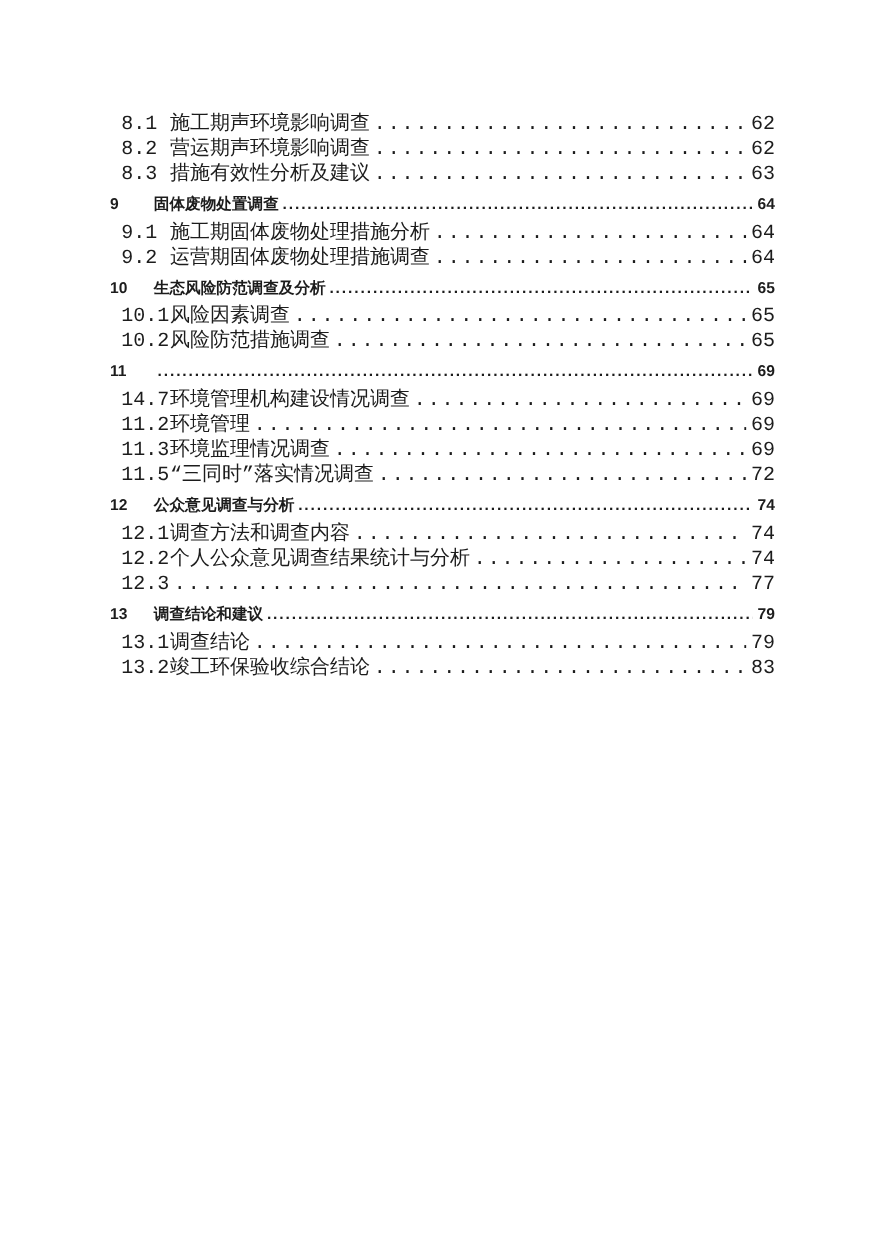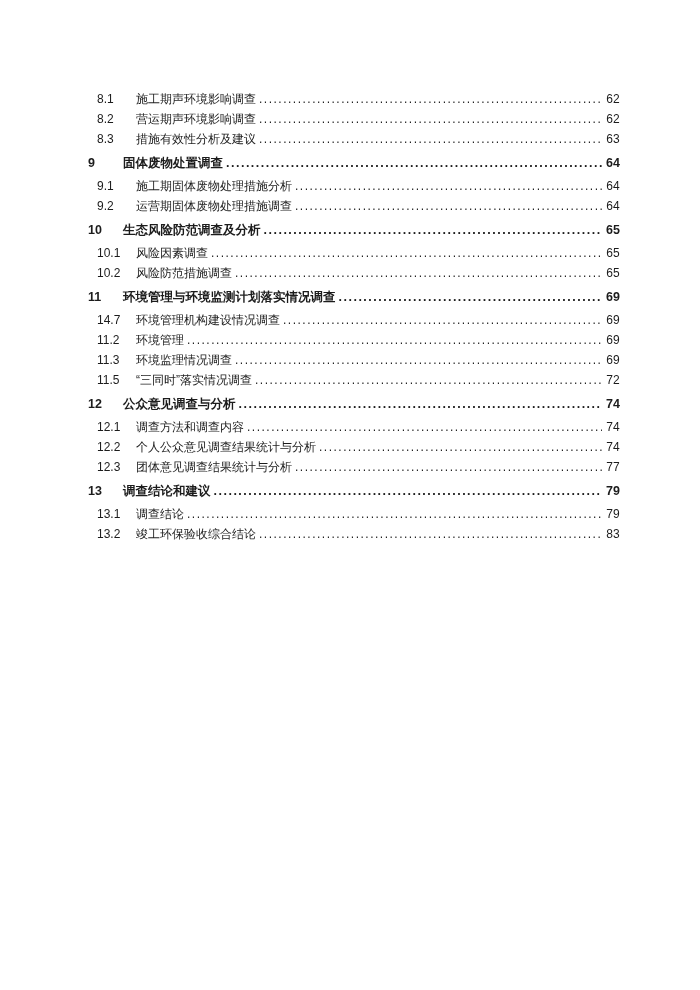--- a/index.html
+++ b/index.html
@@ -24,24 +24,25 @@
     position: absolute;
     left: 88px;
     top: 89px;
     width: 532px; 
   }
   .row {
     display: flex;
     align-items: baseline;
   }
   .row.l2 {
-    font-size: 12px;
+    font-size: 16px;
     line-height: 20px;
     padding-left: 9px;
     font-weight: 400;
+    font-family: Liberation Mono, monospace;
   }
   .row.l1 {
     font-size: 12.5px;
     line-height: 21px;
     font-weight: 700;
     margin: 4px 0 2px 0;
   }
   .num { flex: 0 0 auto; }
   .l1 .num { width: 35px; }
   .l2 .num { width: 39px; }
@@ -122,21 +123,20 @@
         <span class="pagenum">65</span>
       </div>
       <div class="row l2">
         <span class="num">10.2</span>
         <span class="title">风险防范措施调查</span>
         <span class="dots"></span>
         <span class="pagenum">65</span>
       </div>
       <div class="row l1">
         <span class="num">11</span>
-        <span class="title">环境管理与环境监测计划落实情况调查</span>
         <span class="dots"></span>
         <span class="pagenum">69</span>
       </div>
       <div class="row l2">
         <span class="num">14.7</span>
         <span class="title">环境管理机构建设情况调查</span>
         <span class="dots"></span>
         <span class="pagenum">69</span>
       </div>
       <div class="row l2">
@@ -170,21 +170,20 @@
         <span class="pagenum">74</span>
       </div>
       <div class="row l2">
         <span class="num">12.2</span>
         <span class="title">个人公众意见调查结果统计与分析</span>
         <span class="dots"></span>
         <span class="pagenum">74</span>
       </div>
       <div class="row l2">
         <span class="num">12.3</span>
-        <span class="title">团体意见调查结果统计与分析</span>
         <span class="dots"></span>
         <span class="pagenum">77</span>
       </div>
       <div class="row l1">
         <span class="num">13</span>
         <span class="title">调查结论和建议</span>
         <span class="dots"></span>
         <span class="pagenum">79</span>
       </div>
       <div class="row l2">

